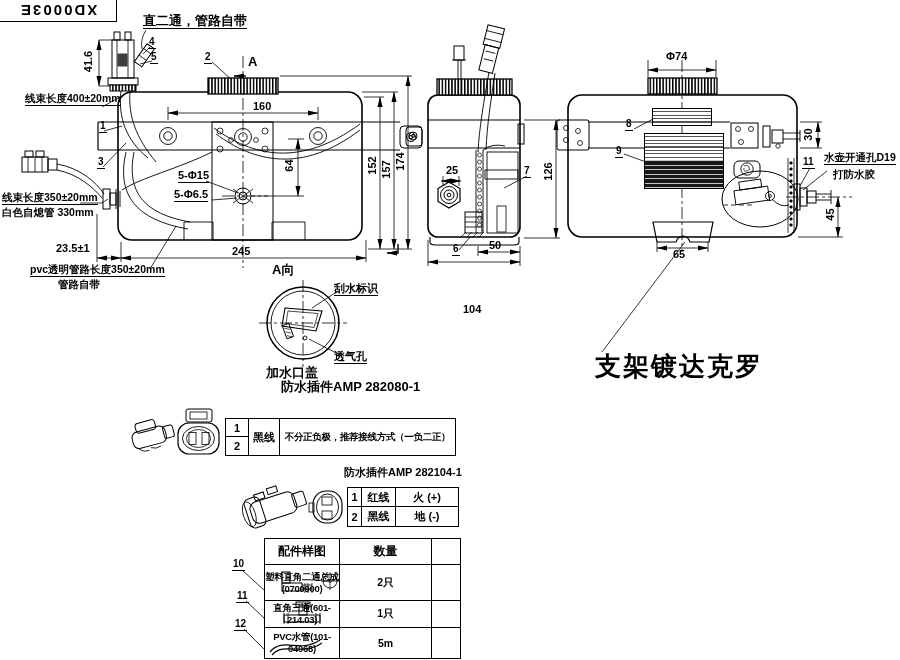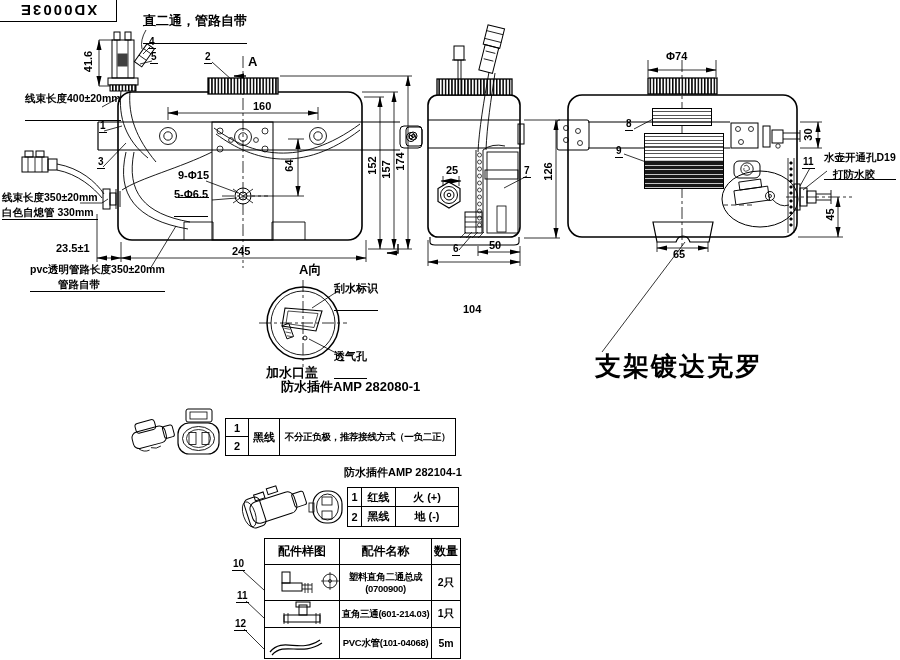--- a/index.html
+++ b/index.html
@@ -1,21 +1,21 @@
 <!DOCTYPE html>
 <html><head>
 <meta charset="utf-8">
 <style>
   html,body{margin:0;padding:0;background:#fff;}
   #stage{position:relative;width:900px;height:660px;background:#fff;overflow:hidden;
          font-family:"Liberation Sans","DejaVu Sans",sans-serif;color:#000;}
   #linework{position:absolute;left:0;top:0;}
   .lbl{position:absolute;font-weight:bold;white-space:nowrap;line-height:1;color:#000;}.s10{font-size:10.5px}.s11{font-size:11px}
   .s13{font-size:13px}.s26{font-size:26px;letter-spacing:2px}
-  .u{border-bottom:1px solid #000;padding-bottom:16px}
+  .u{border-bottom:1px solid #000;padding-bottom:1px}
   .vert{transform:rotate(-90deg);transform-origin:center;text-align:center}
   .co{font-size:10px;border-bottom:1px solid #000;padding:0 1px 1px 1px}
   
   #tblock{position:absolute;left:0;top:0;width:116px;height:21px;border-right:1.5px solid #000;
           border-bottom:1.5px solid #000;display:flex;align-items:center;justify-content:center;}
   #tblock span{transform:rotate(180deg);font-weight:bold;font-size:15px;letter-spacing:2px;}
   
   .plate{position:absolute;border:1px solid #000;}
   .fuzz{background:repeating-linear-gradient(180deg,#fff 0,#fff 2.2px,#555 2.2px,#555 3.4px);}
   .fuzzd{background:#181818 repeating-linear-gradient(180deg,rgba(255,255,255,.75) 0,rgba(255,255,255,.75) 1px,transparent 1px,transparent 4.5px);}
@@ -371,21 +371,21 @@
   <div class="fuzz" style="width:100%;height:26px;"></div>
   <div class="fuzzd" style="width:100%;height:28px;"></div>
 </div>
 
 <div class="lbl s13 u" style="left:143px;top:14px;">直二通，管路自带</div>
 <div class="lbl s10 u" style="left:25px;top:93px;">线束长度400±20mm</div>
 <div class="lbl s10 u" style="left:2px;top:192px;">线束长度350±20mm</div>
 <div class="lbl s10" style="left:2px;top:207px;text-align:right;">白色自熄管 330mm</div>
 <div class="lbl s10 u" style="left:30px;top:264px;">pvc透明管路长度350±20mm</div>
 <div class="lbl s10" style="left:58px;top:279px;">管路自带</div>
-<div class="lbl s11 u" style="left:178px;top:170px;">9-Φ15</div>
+<div class="lbl s11 u" style="left:178px;top:170px;">5-Φ15</div>
 <div class="lbl s11 u" style="left:174px;top:189px;">5-Φ6.5</div>
 
 <div class="lbl s11 vert" style="left:71px;top:56px;width:34px;">41.6</div>
 <div class="lbl s11" style="left:253px;top:101px;text-align:center;">160</div>
 <div class="lbl s11 vert" style="left:279px;top:160px;width:20px;">64</div>
 <div class="lbl s11 vert" style="left:360px;top:160px;width:24px;">152</div>
 <div class="lbl s11 vert" style="left:374px;top:164px;width:24px;">157</div>
 <div class="lbl s11 vert" style="left:388px;top:156px;width:24px;">174</div>
 <div class="lbl s11" style="left:232px;top:246px;">245</div>
 <div class="lbl s11" style="left:56px;top:243px;">23.5±1</div>
@@ -408,21 +408,21 @@
 <div class="lbl s11 vert" style="left:799px;top:129px;width:18px;">30</div>
 <div class="lbl s11 vert" style="left:821px;top:209px;width:18px;">45</div>
 <div class="lbl s11" style="left:673px;top:249px;">65</div>
 <div class="lbl co" style="left:625px;top:119px;">8</div>
 <div class="lbl co" style="left:615px;top:146px;">9</div>
 <div class="lbl co" style="left:802px;top:157px;">11</div>
 <div class="lbl s10 u" style="left:824px;top:152px;">水壶开通孔D19</div>
 <div class="lbl s10" style="left:833px;top:169px;">打防水胶</div>
 <div class="lbl s26" style="left:595px;top:353px;">支架镀达克罗</div>
 
-<div class="lbl s13" style="left:299px;top:263px;">A向</div>
+<div class="lbl s13" style="left:272px;top:263px;">A向</div>
 <div class="lbl s11 u" style="left:334px;top:283px;">刮水标识</div>
 <div class="lbl s11 u" style="left:334px;top:351px;">透气孔</div>
 <div class="lbl s13" style="left:266px;top:366px;">加水口盖</div>
 <div class="lbl s13" style="left:281px;top:380px;">防水插件AMP 282080-1</div>
 
 <div class="lbl s11" style="left:344px;top:467px;">防水插件AMP 282104-1</div>
 
 <div class="lbl co" style="left:232px;top:559px;">10</div>
 <div class="lbl co" style="left:236px;top:591px;">11</div>
 <div class="lbl co" style="left:234px;top:619px;">12</div>
@@ -438,21 +438,20 @@
   <div>1</div>
   <div>红线</div>
   <div>火 (+)</div>
   <div>2</div>
   <div>黑线</div>
   <div>地 (-)</div>
 </div>
 
 <div id="t3" class="tbl">
   <div class="hd">配件样图</div>
-  <div class="hd">配件名称</div>
   <div class="hd">数量</div>
   <div></div>
   <div class="nm">
     <div>塑料直角二通总成</div>
     <div>(0700900)</div>
   </div>
   <div class="qt">2只</div>
   <div></div>
   <div class="nm">直角三通(601-214.03)</div>
   <div class="qt">1只</div>

